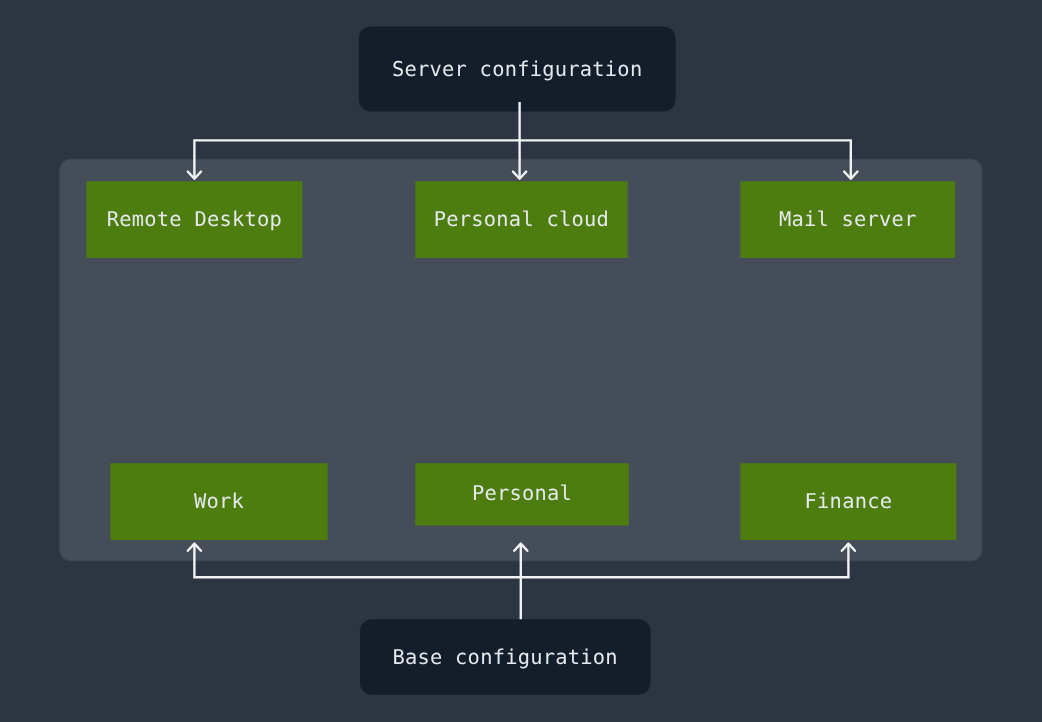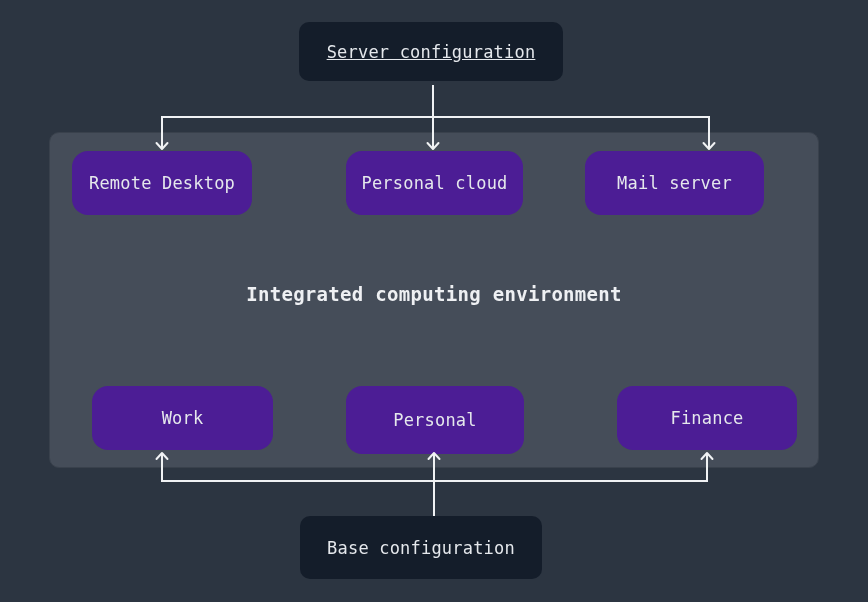--- a/index.html
+++ b/index.html
@@ -44,33 +44,33 @@
     position: absolute;
     display: flex;
     align-items: center;
     justify-content: center;
     color: #e5e8ec;
     font-size: 17px;
     letter-spacing: 0.2px;
     white-space: nowrap;
   }
   .node.inner {
-    background: #4c1d95;
-    border-radius: 16px;
+    background: #4d7c0f;
+    border-radius: 0;
   }
   .node.outer {
     background: #141d2a;
     border-radius: 10px;
   }
-  .node-server   { left: 299px; top: 22px;  width: 264px; height: 59px; text-decoration: underline; }
+  .node-server   { left: 299px; top: 22px;  width: 264px; height: 71px; }
   .node-remote   { left: 72px;  top: 151px; width: 180px; height: 64px; }
   .node-pcloud   { left: 346px; top: 151px; width: 177px; height: 64px; }
-  .node-mail     { left: 585px; top: 151px; width: 179px; height: 64px; }
+  .node-mail     { left: 617px; top: 151px; width: 179px; height: 64px; }
   .node-work     { left: 72px;  top: 386px; width: 181px; height: 64px; margin-left: 20px; }
-  .node-personal { left: 346px; top: 386px; width: 178px; height: 68px; }
+  .node-personal { left: 346px; top: 386px; width: 178px; height: 52px; }
   .node-finance  { left: 617px; top: 386px; width: 180px; height: 64px; }
   .node-base     { left: 300px; top: 516px; width: 242px; height: 63px; }
   svg.arrows {
     position: absolute;
     left: 0;
     top: 0;
     pointer-events: none;
   }
   svg.arrows path {
     fill: none;
@@ -82,21 +82,20 @@
     stroke-linejoin: round;
   }
 </style>
 </head>
 <body>
 
 <div class="canvas">
 
   <div class="panel"></div>
 
-  <div class="panel-title">Integrated computing environment</div>
 
   <div class="node outer node-server">
     <span>Server configuration</span>
   </div>
 
   <div class="node inner node-remote">
     <span>Remote Desktop</span>
   </div>
 
   <div class="node inner node-pcloud">

